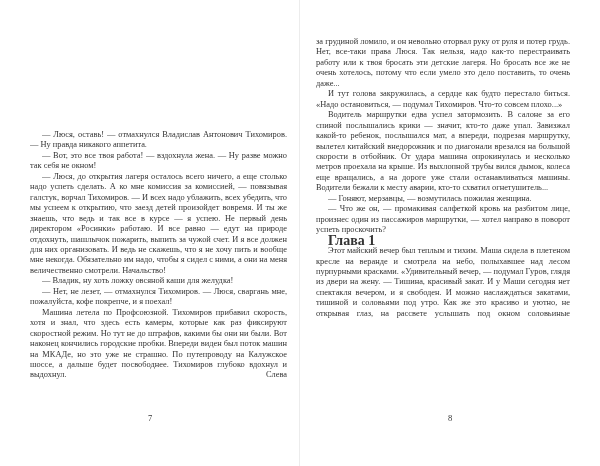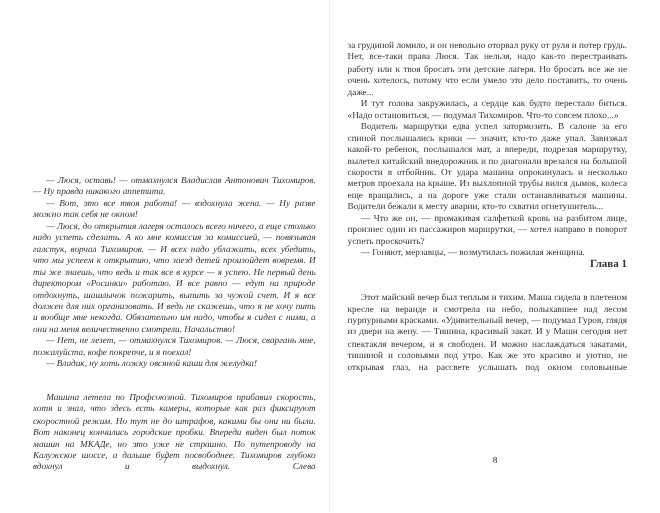--- a/index.html
+++ b/index.html
@@ -27,45 +27,43 @@
   .page-text {
     position: absolute;
     font-size: 8.4px;
     line-height: 10.45px;
     text-align: justify;
     hyphens: auto;
     -webkit-hyphens: auto;
   }
   .left-text {
     left: 30px;
-    top: 159px;
+    top: 130px;
     width: 257px;
-    font-style: italic;
   }
   .right-text {
     left: 316px;
     top: 37px;
     width: 254px;
   }
   .page-text p {
     margin: 0;
     padding: 0;
     text-indent: 12px;
   }
   .page-text p.no-indent {
     text-indent: 0;
   }
   .page-text p.cut {
     text-align-last: justify;
-    margin-top: 20px;
   }
   .chapter-heading {
-    text-align: right;
+    text-align: left;
     font-weight: bold;
-    font-size: 10px;
+    font-size: 14px;
     line-height: 10.45px;
     margin: 16px 0 7px 0;
     text-indent: 0;
   }
   .page-number {
     position: absolute;
     top: 413px;
     width: 300px;
     text-align: center;
     font-size: 8.5px;
@@ -79,31 +77,31 @@
 <body>
 
 <div class="spread">
 
   <div class="divider"></div>
 
   <div class="page-text left-text">
     <p>— Люся, оставь! — отмахнулся Владислав Антонович Тихомиров. — Ну правда никакого аппетита.</p>
     <p>— Вот, это все твоя работа! — вздохнула жена. — Ну разве можно так себя не окном!</p>
     <p>— Люся, до открытия лагеря осталось всего ничего, а еще столько надо успеть сделать. А ко мне комиссия за комиссией, — повязывая галстук, ворчал Тихомиров. — И всех надо ублажить, всех убедить, что мы успеем к открытию, что заезд детей произойдет вовремя. И ты же знаешь, что ведь и так все в курсе — я успею. Не первый день директором «Росинки» работаю. И все равно — едут на природе отдохнуть, шашлычок пожарить, выпить за чужой счет. И я все должен для них организовать. И ведь не скажешь, что я не хочу пить и вообще мне некогда. Обязательно им надо, чтобы я сидел с ними, а они на меня величественно смотрели. Начальство!</p>
+    <p>— Владик, ну хоть ложку овсяной каши для желудка!</p>
     <p>— Нет, не лезет, — отмахнулся Тихомиров. — Люся, сваргань мне, пожалуйста, кофе покрепче, и я поехал!</p>
-    <p>— Владик, ну хоть ложку овсяной каши для желудка!</p>
     <p class="cut">Машина летела по Профсоюзной. Тихомиров прибавил скорость, хотя и знал, что здесь есть камеры, которые как раз фиксируют скоростной режим. Но тут не до штрафов, какими бы они ни были. Вот наконец кончились городские пробки. Впереди виден был поток машин на МКАДе, но это уже не страшно. По путепроводу на Калужское шоссе, а дальше будет посвободнее. Тихомиров глубоко вдохнул и выдохнул. Слева</p>
   </div>
 
   <div class="page-text right-text">
     <p class="no-indent">за грудиной ломило, и он невольно оторвал руку от руля и потер грудь. Нет, все-таки права Люся. Так нельзя, надо как-то перестраивать работу или к твоя бросать эти детские лагеря. Но бросать все же не очень хотелось, потому что если умело это дело поставить, то очень даже...</p>
     <p>И тут голова закружилась, а сердце как будто перестало биться. «Надо остановиться, — подумал Тихомиров. Что-то совсем плохо...»</p>
     <p>Водитель маршрутки едва успел затормозить. В салоне за его спиной послышались крики — значит, кто-то даже упал. Завизжал какой-то ребенок, послышался мат, а впереди, подрезая маршрутку, вылетел китайский внедорожник и по диагонали врезался на большой скорости в отбойник. От удара машина опрокинулась и несколько метров проехала на крыше. Из выхлопной трубы вился дымок, колеса еще вращались, а на дороге уже стали останавливаться машины. Водители бежали к месту аварии, кто-то схватил огнетушитель...</p>
+    <p>— Гоняют, мерзавцы, — возмутилась пожилая женщина.</p>
     <p>— Что же он, — промакивая салфеткой кровь на разбитом лице, произнес один из пассажиров маршрутки, — хотел направо в поворот успеть проскочить?</p>
-    <p>— Гоняют, мерзавцы, — возмутилась пожилая женщина.</p>
     <p class="chapter-heading">Глава 1</p>
     <p class="cut">Этот майский вечер был теплым и тихим. Маша сидела в плетеном кресле на веранде и смотрела на небо, полыхавшее над лесом пурпурными красками. «Удивительный вечер, — подумал Гуров, глядя из двери на жену. — Тишина, красивый закат. И у Маши сегодня нет спектакля вечером, и я свободен. И можно наслаждаться закатами, тишиной и соловьями под утро. Как же это красиво и уютно, не открывая глаз, на рассвете услышать под окном соловьиные</p>
   </div>
 
   <div class="page-number pn-left">7</div>
   <div class="page-number pn-right">8</div>
 
 </div>
 
 </body></html>

